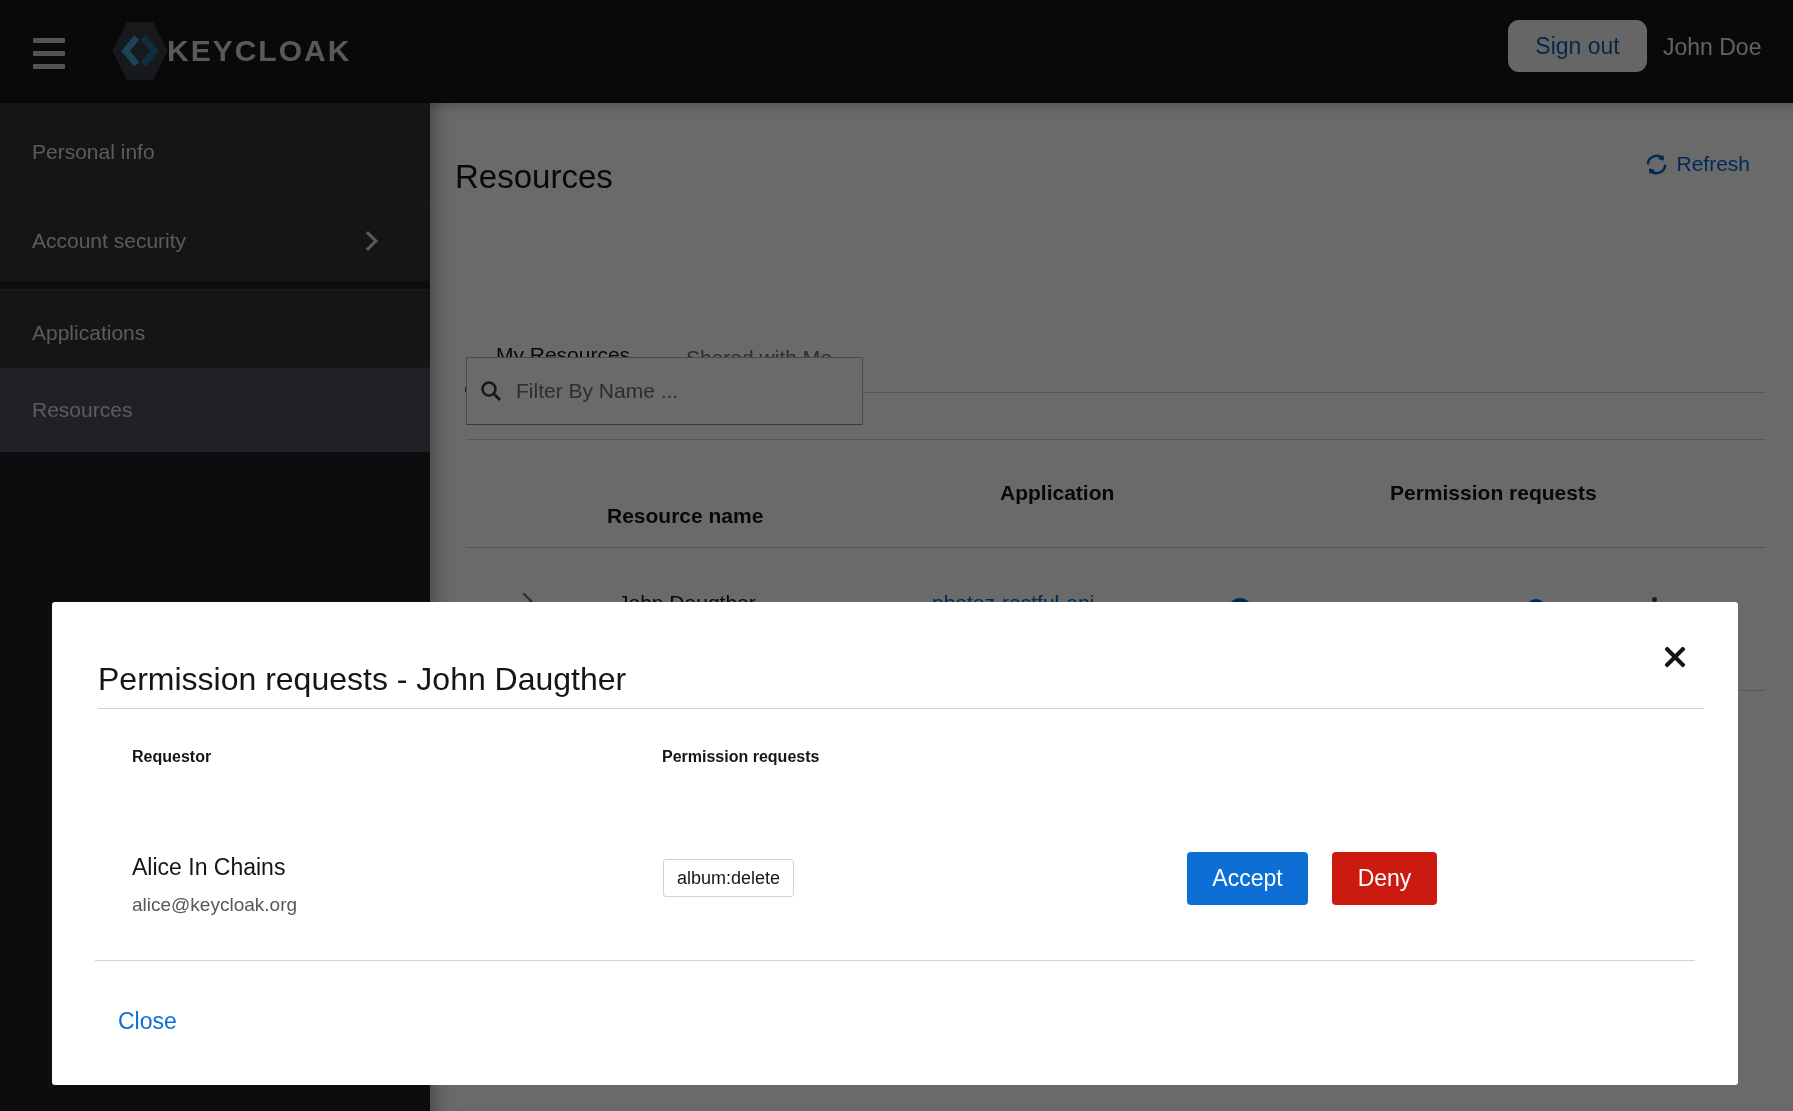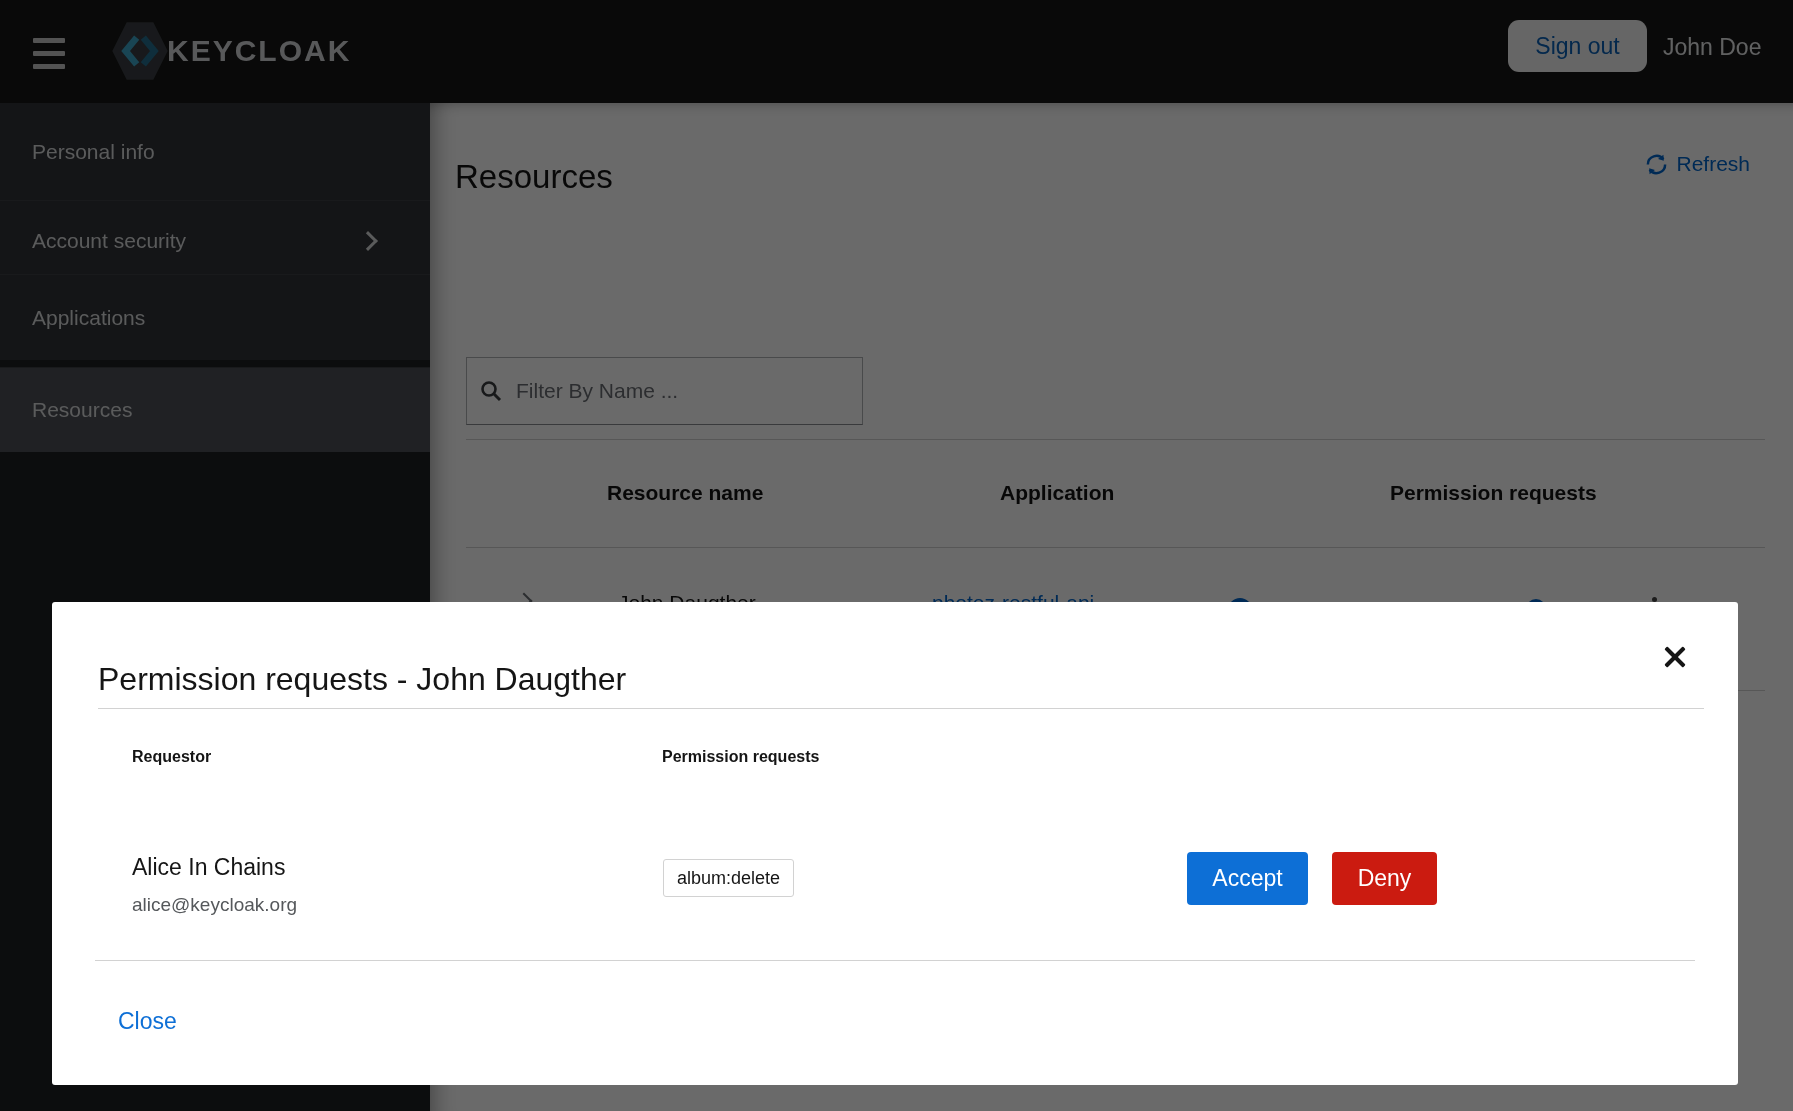--- a/index.html
+++ b/index.html
@@ -92,53 +92,61 @@
   </header>
 
   <nav class="sidebar">
     <div class="nav-item first" style="top:0;height:97px;">
       <span>Personal info</span>
     </div>
     <div class="nav-item" style="top:97px;height:81px;">
       <span>Account security</span>
       <span class="nav-chevron"></span>
     </div>
-    <div class="nav-item" style="top:171px;height:86px;">
+    <div class="nav-item" style="top:186px;height:86px;">
       <span>Applications</span>
     </div>
     <div class="nav-item active" style="top:264px;height:85px;">
       <span>Resources</span>
     </div>
   </nav>
 
   <main class="content">
     <h1 class="page-title">Resources</h1>
 
     <div class="refresh">
       <svg viewBox="0 0 24 24">
         <path d="M21 12a9 9 0 0 1-16.2 5.4" fill="none" stroke="#0066cc" stroke-width="2.6"></path>
         <path d="M3 12a9 9 0 0 1 16.2-5.4" fill="none" stroke="#0066cc" stroke-width="2.6"></path>
         <polygon points="19.2,1.8 19.6,8.2 13.6,6.2" fill="#0066cc"></polygon>
         <polygon points="4.8,22.2 4.4,15.8 10.4,17.8" fill="#0066cc"></polygon>
       </svg>
       <span>Refresh</span>
     </div>
 
+    <div class="tabs">
+      <div class="tab active">
+        <span>My Resources</span>
+      </div>
+      <div class="tab inactive">
+        <span>Shared with Me</span>
+      </div>
+    </div>
 
     <div class="searchbox">
       <svg viewBox="0 0 24 24">
         <circle cx="10" cy="10" r="6.5" fill="none" stroke="#3a3d40" stroke-width="2.6"></circle>
         <line x1="14.8" y1="14.8" x2="21" y2="21" stroke="#3a3d40" stroke-width="3"></line>
       </svg>
       <input type="text" placeholder="Filter By Name ..." style="">
     </div>
 
     <div class="divider" style="top:336px;"></div>
 
-    <span class="th" style="left:177px;">Resource name</span>
+    <span class="th" style="left:177px;margin-top:23px;">Resource name</span>
     <span class="th" style="left:570px;">Application</span>
     <span class="th" style="left:960px;">Permission requests</span>
 
     <div class="divider" style="top:444px;"></div>
 
     <span class="row-chevron"></span>
     <span class="row-name">John Daugther</span>
     <a class="row-app-link">photoz-restful-api</a>
     <span class="row-icon-circle i1"></span>
     <span class="row-icon-circle i2"></span>

